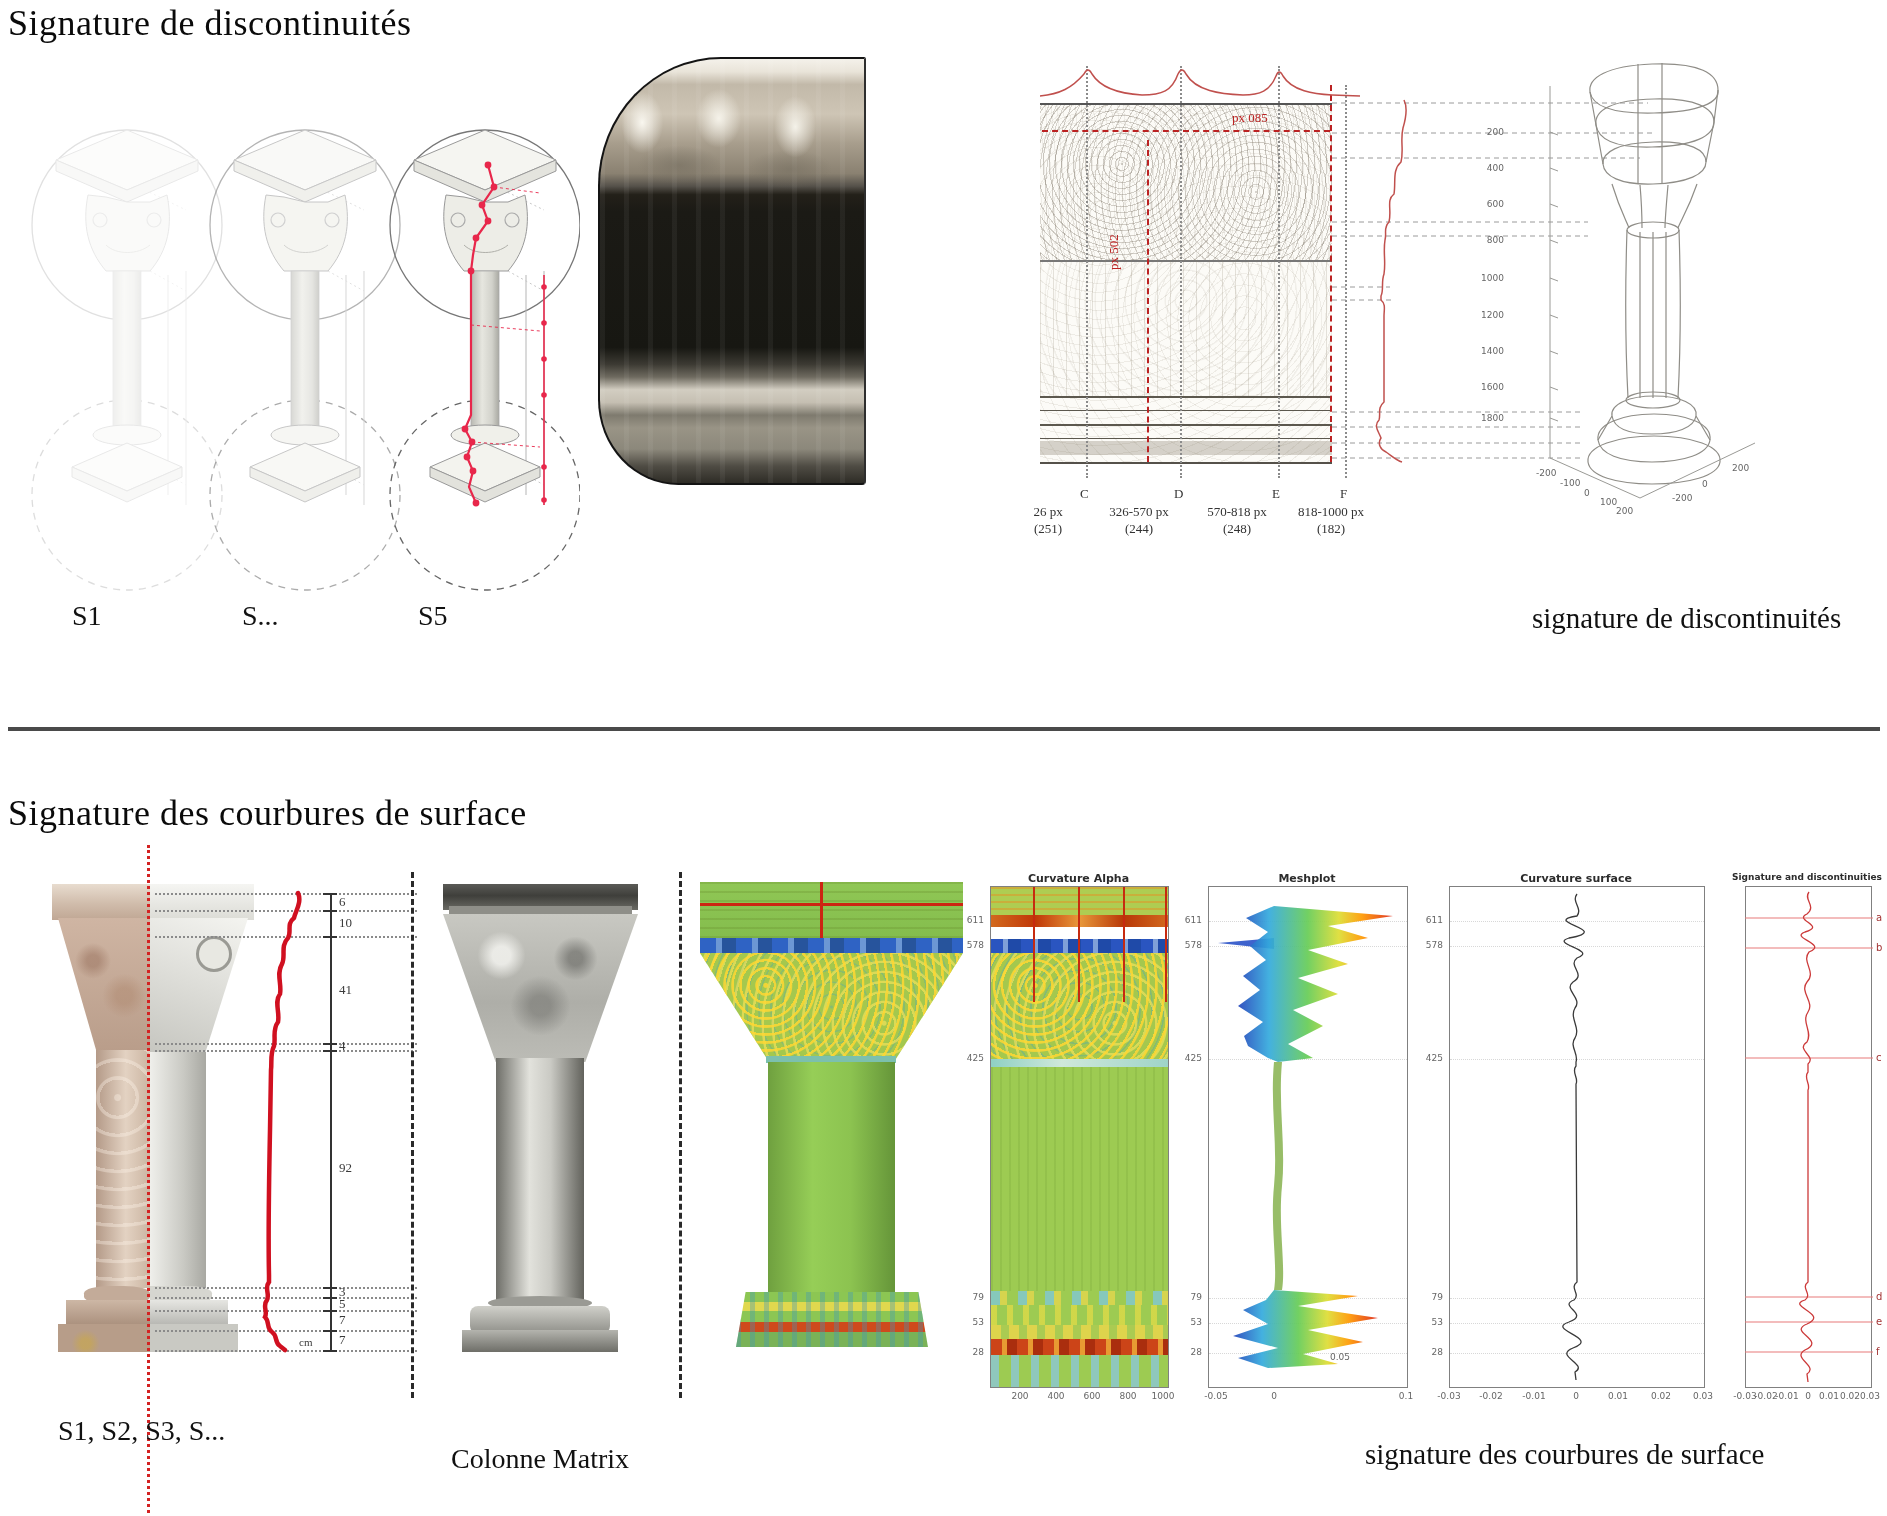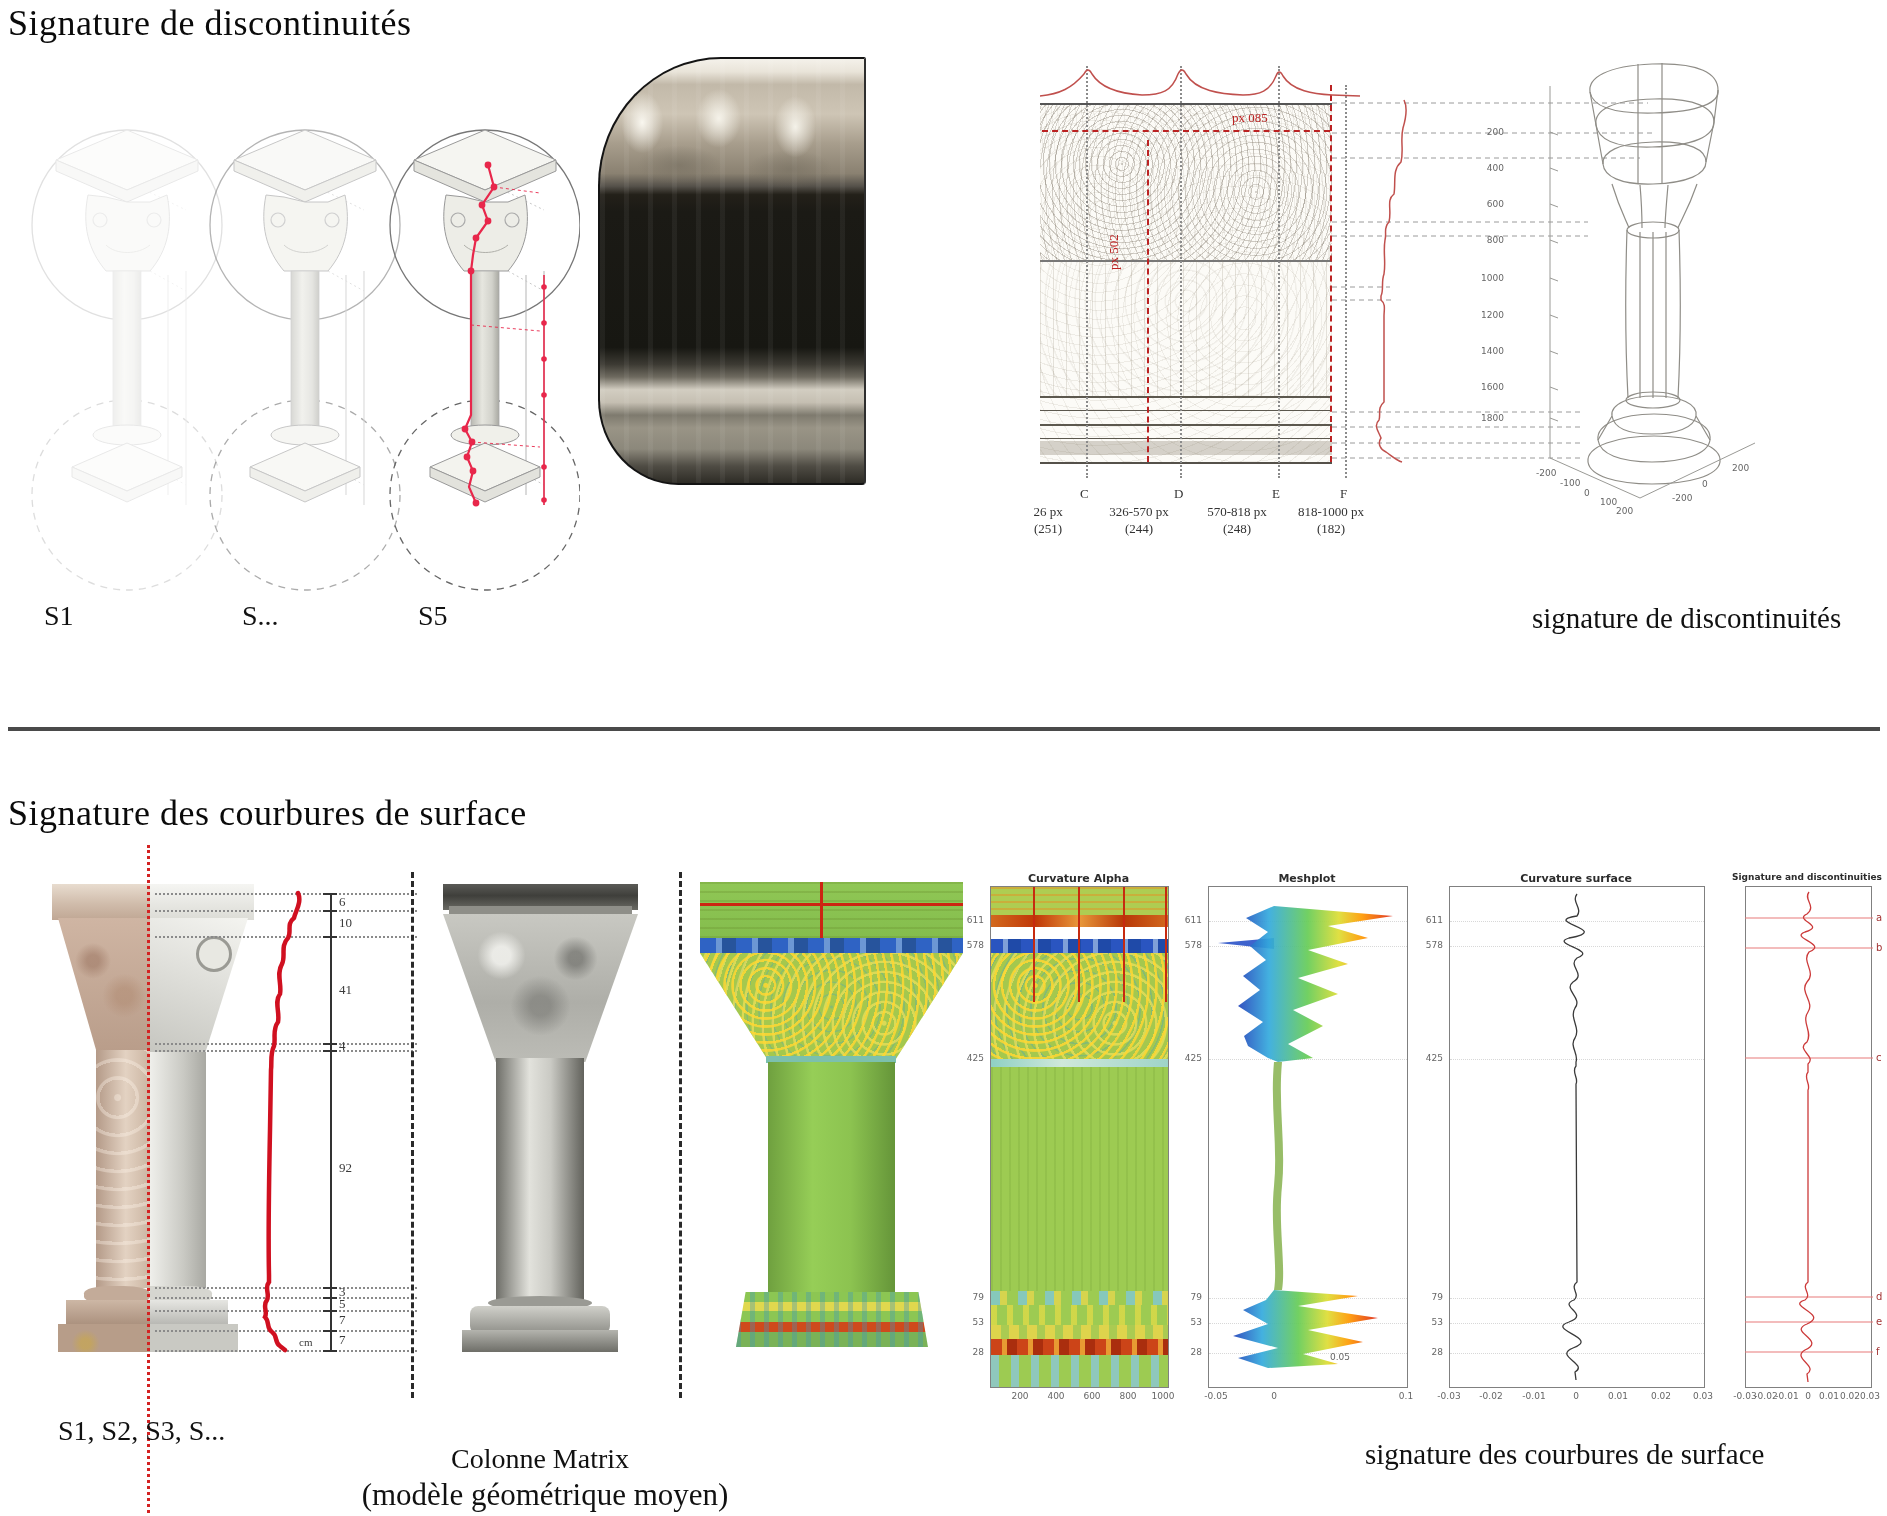--- a/index.html
+++ b/index.html
@@ -123,21 +123,21 @@
         <circle cx="156" cy="320" r="2.8"></circle>
           <circle cx="156" cy="392" r="2.8"></circle>
           <circle cx="156" cy="425" r="2.8"></circle>
       </g>
       <line x1="106" y1="112" x2="152" y2="118" stroke="#e8274b" stroke-width="0.9" stroke-dasharray="3 3"></line>
       <line x1="83" y1="250" x2="152" y2="256" stroke="#e8274b" stroke-width="0.9" stroke-dasharray="3 3"></line>
       <line x1="84" y1="367" x2="152" y2="372" stroke="#e8274b" stroke-width="0.9" stroke-dasharray="3 3"></line>
     </g>
   </svg>
 
-  <div class="abs slab" style="left:44px;top:600px;">S1</div>
+  <div class="abs slab" style="left:72px;top:600px;">S1</div>
   <div class="abs slab" style="left:242px;top:600px;">S...</div>
   <div class="abs slab" style="left:418px;top:600px;">S5</div>
 
   <div id="ortho"></div>
 
   <div id="contour">
     <div id="frieze"></div>
     <div id="cshaft"></div>
     <div class="cmold" style="top:293px;"></div>
     <div class="cmold" style="top:307px;border-top-width:1.5px;"></div>
@@ -432,16 +432,15 @@
   <div class="tk tkc" style="left:1745px;top:1391px;">-0.03</div>
   <div class="tk tkc" style="left:1766px;top:1391px;">-0.02</div>
   <div class="tk tkc" style="left:1787px;top:1391px;">-0.01</div>
   <div class="tk tkc" style="left:1808px;top:1391px;">0</div>
   <div class="tk tkc" style="left:1829px;top:1391px;">0.01</div>
   <div class="tk tkc" style="left:1850px;top:1391px;">0.02</div>
   <div class="tk tkc" style="left:1870px;top:1391px;">0.03</div>
 
   <div class="abs slab" style="left:58px;top:1415px;">S1, S2, S3, S...</div>
   <div class="abs slab" style="left:440px;top:1443px;width:200px;text-align:center;">Colonne Matrix</div>
-  <div class="abs cap" style="left:335px;top:1477px;width:420px;text-align:center;font-size:31px;">(modèle géométrique moyen)</div>
   <div class="abs cap" style="left:1365px;top:1438px;">signature des courbures de surface</div>
 
 </div>
 
 </body></html>

